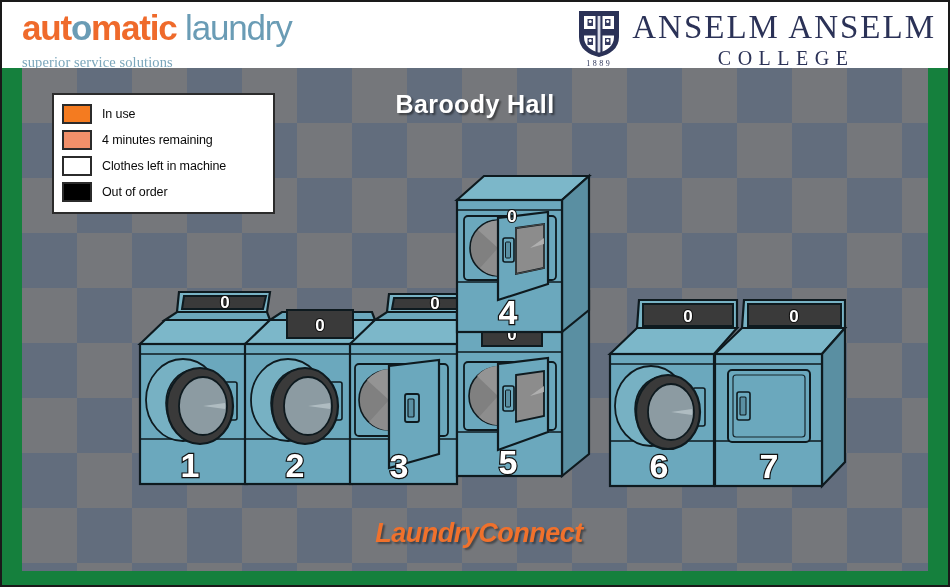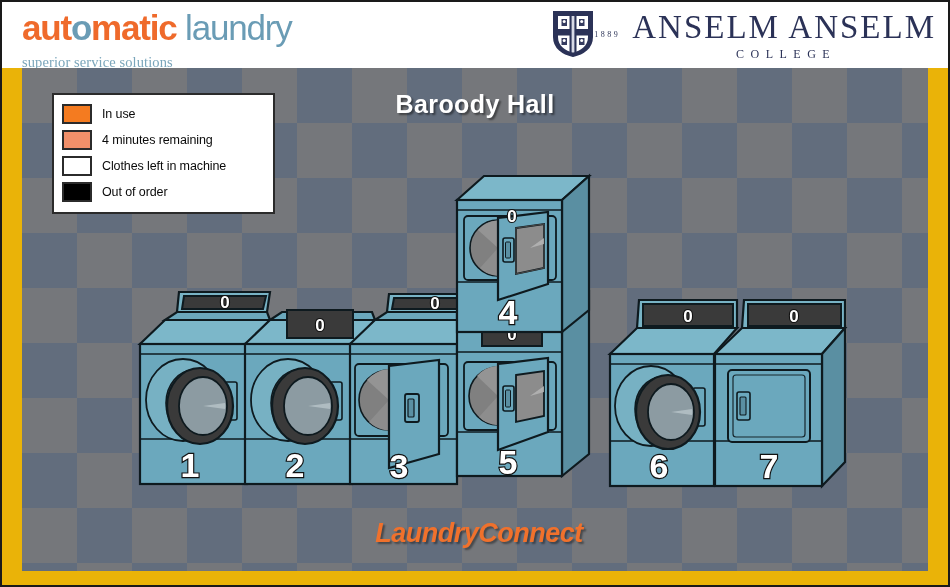--- a/index.html
+++ b/index.html
@@ -10,21 +10,21 @@
     height: 587px;
     overflow: hidden;
     background: #ffffff;
     font-family: "Liberation Sans", sans-serif;
   }
 
   #screen {
     position: relative;
     width: 950px;
     height: 587px;
-    background: #eab308;
+    background: #15803d;
     border: 2px solid #1a1a1a;
     overflow: hidden;
   }
 
   
   #header {
     position: absolute;
     left: 0; top: 0;
     width: 946px;
     height: 66px;
@@ -59,20 +59,21 @@
   #sa-logo {
     position: absolute;
     right: 12px;
     top: 6px;
     display: flex;
     align-items: flex-start;
     gap: 12px;
   }
   #sa-shield-wrap {
     display: flex;
+    flex-direction: column;
     align-items: center;
     padding-top: 2px;
   }
   #sa-shield { display: block; }
   #sa-year {
     font-size: 8px;
     color: #2c3457;
     letter-spacing: 2.5px;
     font-family: "Liberation Serif", serif;
     margin-top: 1px;
@@ -81,21 +82,21 @@
   #sa-name {
     font-family: "Liberation Serif", serif;
     font-size: 33px;
     color: #2b3257;
     letter-spacing: 2px;
     line-height: 1.05;
     white-space: nowrap;
   }
   #sa-college {
     font-family: "Liberation Serif", serif;
-    font-size: 12px;
+    font-size: 20px;
     color: #2b3257;
     letter-spacing: 6.5px;
     text-align: center;
     margin-top: 2px;
     padding-left: 4px;
   }
 
   
   #floor {
     position: absolute;

